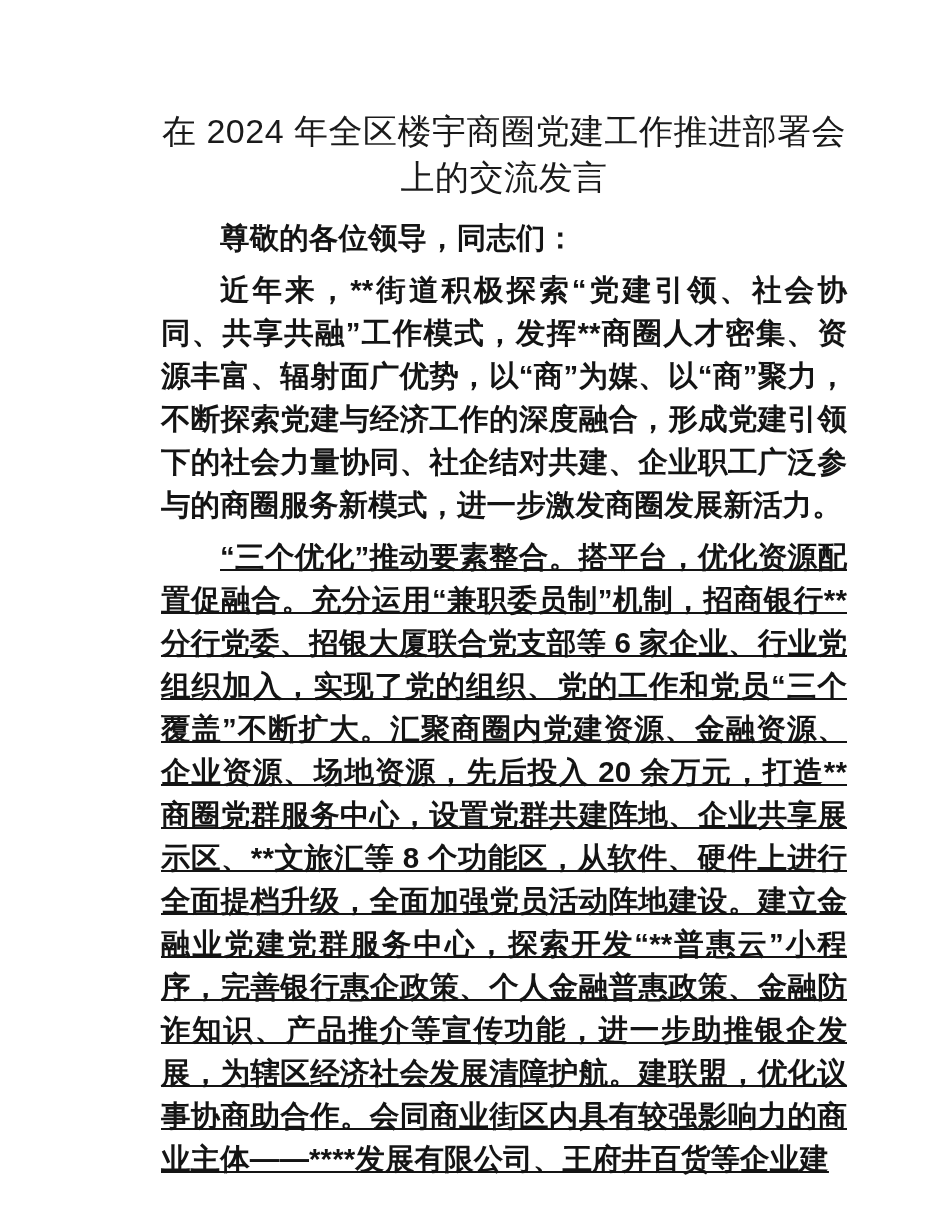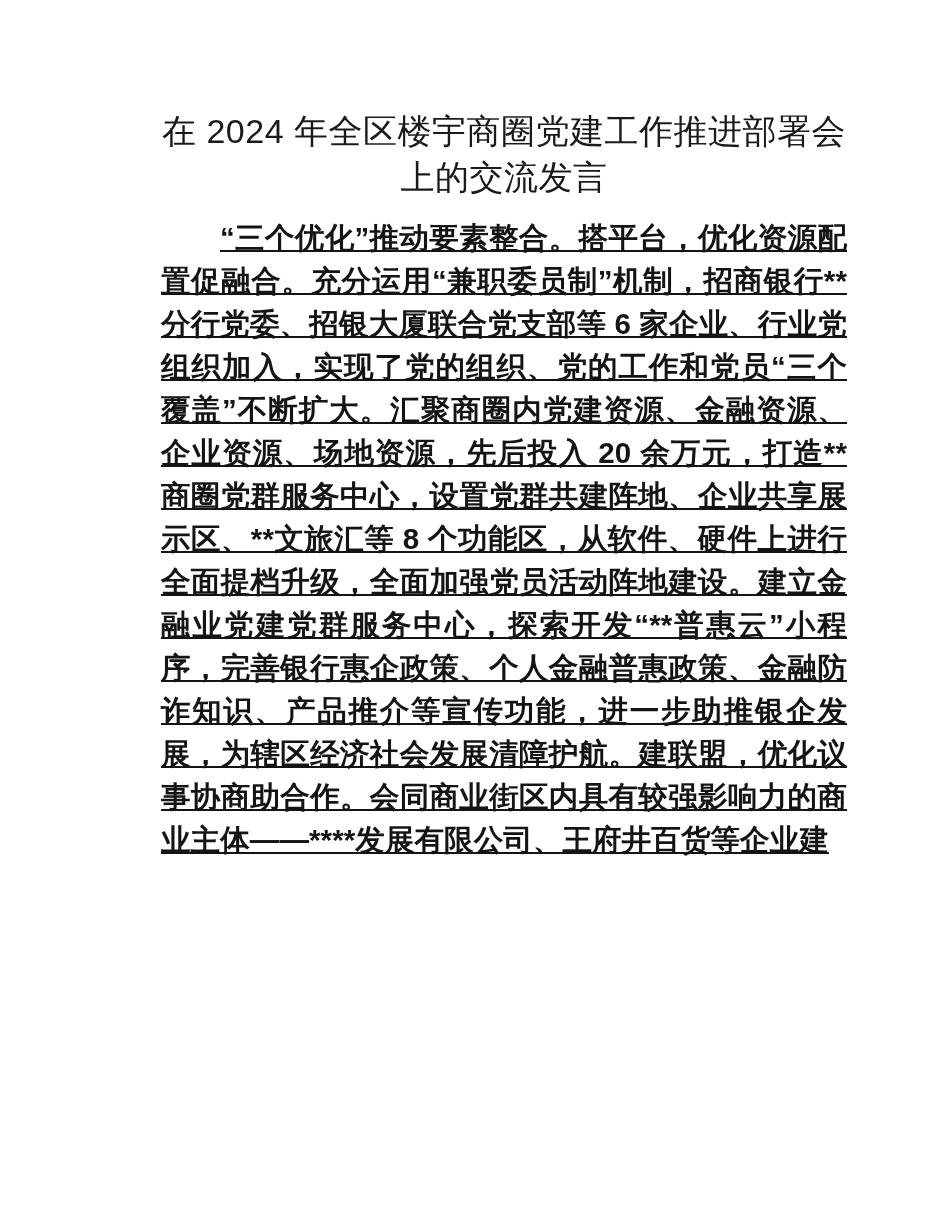--- a/index.html
+++ b/index.html
@@ -68,19 +68,21 @@
 </head>
 <body>
 
 <div class="page">
 
 
   <div class="doc-body">
 
     <h1 class="doc-title">在 2024 年全区楼宇商圈党建工作推进部署会上的交流发言</h1>
 
+    <p class="para">尊敬的各位领导，同志们：</p>
 
+    <p class="para">近年来，**街道积极探索“党建引领、社会协同、共享共融”工作模式，发挥**商圈人才密集、资源丰富、辐射面广优势，以“商”为媒、以“商”聚力，不断探索党建与经济工作的深度融合，形成党建引领下的社会力量协同、社企结对共建、企业职工广泛参与的商圈服务新模式，进一步激发商圈发展新活力。</p>
 
     <p class="para">“三个优化”推动要素整合。搭平台，优化资源配置促融合。充分运用“兼职委员制”机制，招商银行**分行党委、招银大厦联合党支部等 6 家企业、行业党组织加入，实现了党的组织、党的工作和党员“三个覆盖”不断扩大。汇聚商圈内党建资源、金融资源、企业资源、场地资源，先后投入 20 余万元，打造**商圈党群服务中心，设置党群共建阵地、企业共享展示区、**文旅汇等 8 个功能区，从软件、硬件上进行全面提档升级，全面加强党员活动阵地建设。建立金融业党建党群服务中心，探索开发“**普惠云”小程序，完善银行惠企政策、个人金融普惠政策、金融防诈知识、产品推介等宣传功能，进一步助推银企发展，为辖区经济社会发展清障护航。建联盟，优化议事协商助合作。会同商业街区内具有较强影响力的商业主体——****发展有限公司、王府井百货等企业建</p>
 
   </div>
 
 </div>
 
 </body></html>

